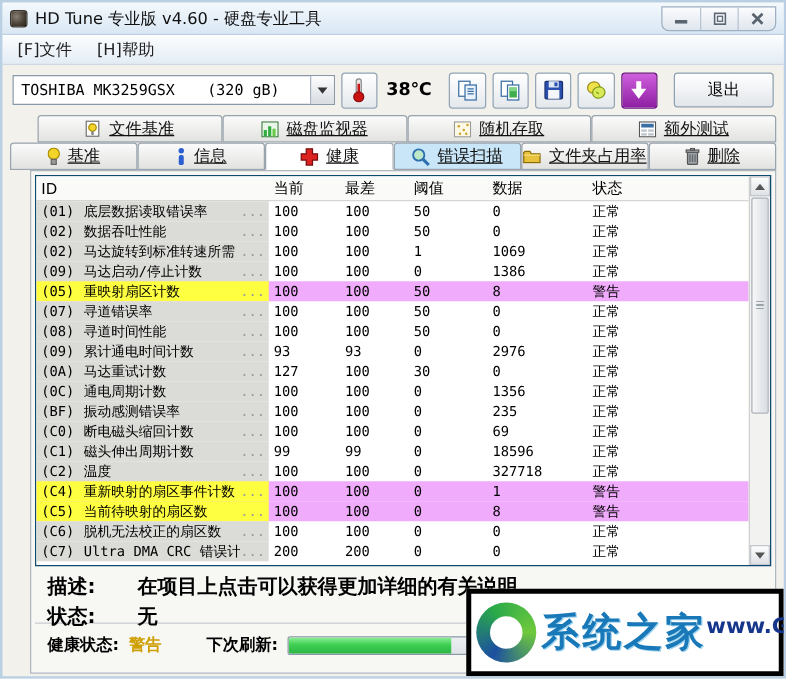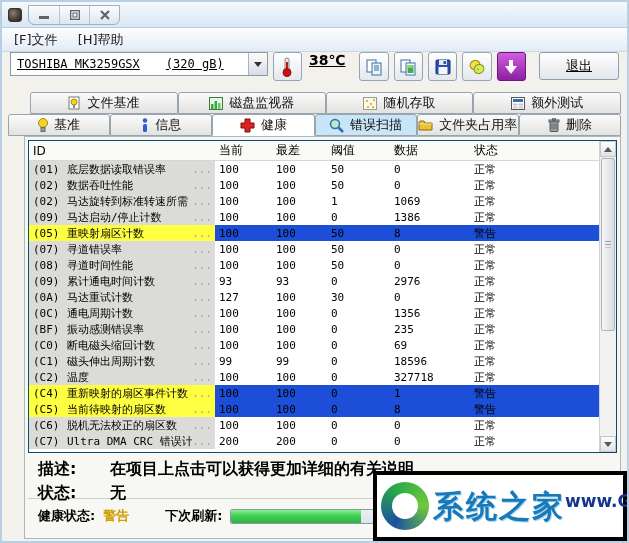--- a/index.html
+++ b/index.html
@@ -17,21 +17,21 @@
   .wbtn { width:30px; height:18px; display:flex; align-items:center; justify-content:center; border-left:1px solid #b7c4d2; cursor:pointer; }
   .wbtn:first-child { border-left:none; }
   .wbtn svg { display:block; }
 
   
   .menubar { height:24px; display:flex; align-items:center; gap:20px; padding:0 12px;
     background:linear-gradient(#fcfdfe,#e3ecf5); border-bottom:1px solid #cdd8e4; font-size:13px; color:#222; }
   .menu-item { cursor:default; }
 
   
-  .toolbar { height:40px; display:flex; align-items:flex-start; padding:0 8px; gap:5px;text-decoration:underline; }
+  .toolbar { height:40px; display:flex; align-items:center; padding:0 8px; gap:5px; }
   .combo { width:264px; height:24px; border:1px solid #8a99a8; background:#fff; display:flex; align-items:center;
     font-family:"DejaVu Sans Mono","Liberation Mono",monospace; font-size:12px; padding-left:6px; }
   .combo .drive { flex:0 0 auto; }
   .combo .cap { flex:1; padding-left:26px; }
   .combo-btn { width:19px; height:22px; margin-left:auto; display:flex; align-items:center; justify-content:center;
     background:linear-gradient(#fdfdfd,#d8dde3); border-left:1px solid #a8b4c0; }
   .tri-down { width:0; height:0; border-left:4px solid transparent; border-right:4px solid transparent; border-top:5px solid #333; }
   .tbtn { width:30px; height:29px; border:1px solid #93a5b6; border-radius:3px; background:linear-gradient(#ffffff,#e4e8ec);
     display:flex; align-items:center; justify-content:center; cursor:pointer; }
   .tbtn.purple { background:linear-gradient(#cf5fdd,#8e1fa2); border-color:#6d1480; }
@@ -39,21 +39,21 @@
   .spacer { flex:1; }
   .exit-btn { width:82px; height:28px; border:1px solid #8fa0b0; border-radius:3px; background:linear-gradient(#ffffff,#e2e6ea);
     font-size:13px; color:#000; margin-left:8px; cursor:pointer; font-family:inherit; }
 
   
   .tabs { padding:0 6px; }
   .tabrow { display:flex; }
   .tabrow.r1 { padding-left:22px; }
   .tab { flex:1; height:22px; display:flex; align-items:center; justify-content:center; gap:6px;
     border:1px solid #9aa4ae; border-radius:3px 3px 0 0; background:linear-gradient(#fbfbfb,#e2e2e0);
-    font-size:13px; color:#111; cursor:pointer; white-space:nowrap; }
+    font-size:13px; color:#111; cursor:pointer; white-space:nowrap;text-decoration:underline; }
   .tab.active { background:#fff; border-bottom-color:#fff; font-weight:normal; }
   .tab.scan { background:#c9e5f8; }
   .tab svg { flex:0 0 auto; }
 
   
   .main { margin:0 6px 0 22px; border:1px solid #aeb6be; background:#f7f7f4; padding:3px 3px 0 3px; height:403px; }
   .tablewrap { position:relative; border:1px solid #0c4a6e; background:#fff; height:313px; display:flex; }
   .tcontent { flex:1; overflow:hidden; }
   .thead { display:flex; height:20px; align-items:center; border-bottom:1px solid #d5d5d5; background:#fafaf8;
     font-size:12px; color:#000; }
@@ -64,21 +64,21 @@
   .c.name  { width:186px; background:#dbdbd8; }
   .h.name  { width:186px; }
   .c.current,.h.current { width:57px; }
   .c.worst,.h.worst { width:55px; }
   .c.threshold,.h.threshold { width:63px; }
   .c.data,.h.data { width:80px; }
   .c.status,.h.status { flex:1; }
   .rid { width:34px; flex:0 0 auto; }
   .rname { flex:1; overflow:hidden; white-space:nowrap; }
   .rell { color:#9a9a9a; padding-right:3px; }
-  .trow.hl { background:#1d4ed8; }
+  .trow.hl { background:#f0abfc; }
   .trow.hl .c.name { background:#ffff42; }
 
   
   .vscroll { width:17px; border-left:1px solid #d0d0d0; background:#f2f2f0; display:flex; flex-direction:column; }
   .sbtn { height:16px; display:flex; align-items:center; justify-content:center; background:linear-gradient(#fdfdfd,#dfe2e6); border:1px solid #c2c8ce; }
   .sb-track { flex:1; position:relative; }
   .sb-thumb { position:absolute; top:1px; left:1px; right:1px; height:62%;
     background:linear-gradient(90deg,#f6f7f8,#d9dde2); border:1px solid #aab2ba; border-radius:2px; }
   .sb-grip { position:absolute; left:3px; right:3px; top:50%; height:7px; transform:translateY(-50%);
     background:repeating-linear-gradient(#9aa2aa 0 1px, transparent 1px 3px); }
@@ -107,20 +107,21 @@
   .wm-title { font-size:31px; font-weight:bold; color:#1878b8; text-shadow:1px 1px 0 #9fd4ef; letter-spacing:2px; white-space:nowrap; }
   .wm-url { font-size:17px; font-weight:bold; color:#16368c; margin-top:2px; }
 </style>
 </head>
 <body>
 
 <div class="window">
 
   <div class="titlebar">
     <span class="appicon"></span>
+    <span class="title">HD Tune 专业版 v4.60 - 硬盘专业工具</span>
     <div class="winbtns">
       <div class="wbtn">
         <svg width="10" height="9">
             <rect x="0" y="6" width="10" height="3" fill="#5a6570"></rect>
           </svg>
       </div>
       <div class="wbtn">
         <svg width="10" height="10">
             <rect x="0.5" y="0.5" width="9" height="9" fill="none" stroke="#5a6570" stroke-width="1.6"></rect>
             <rect x="3" y="3" width="4" height="4" fill="none" stroke="#5a6570"></rect>

